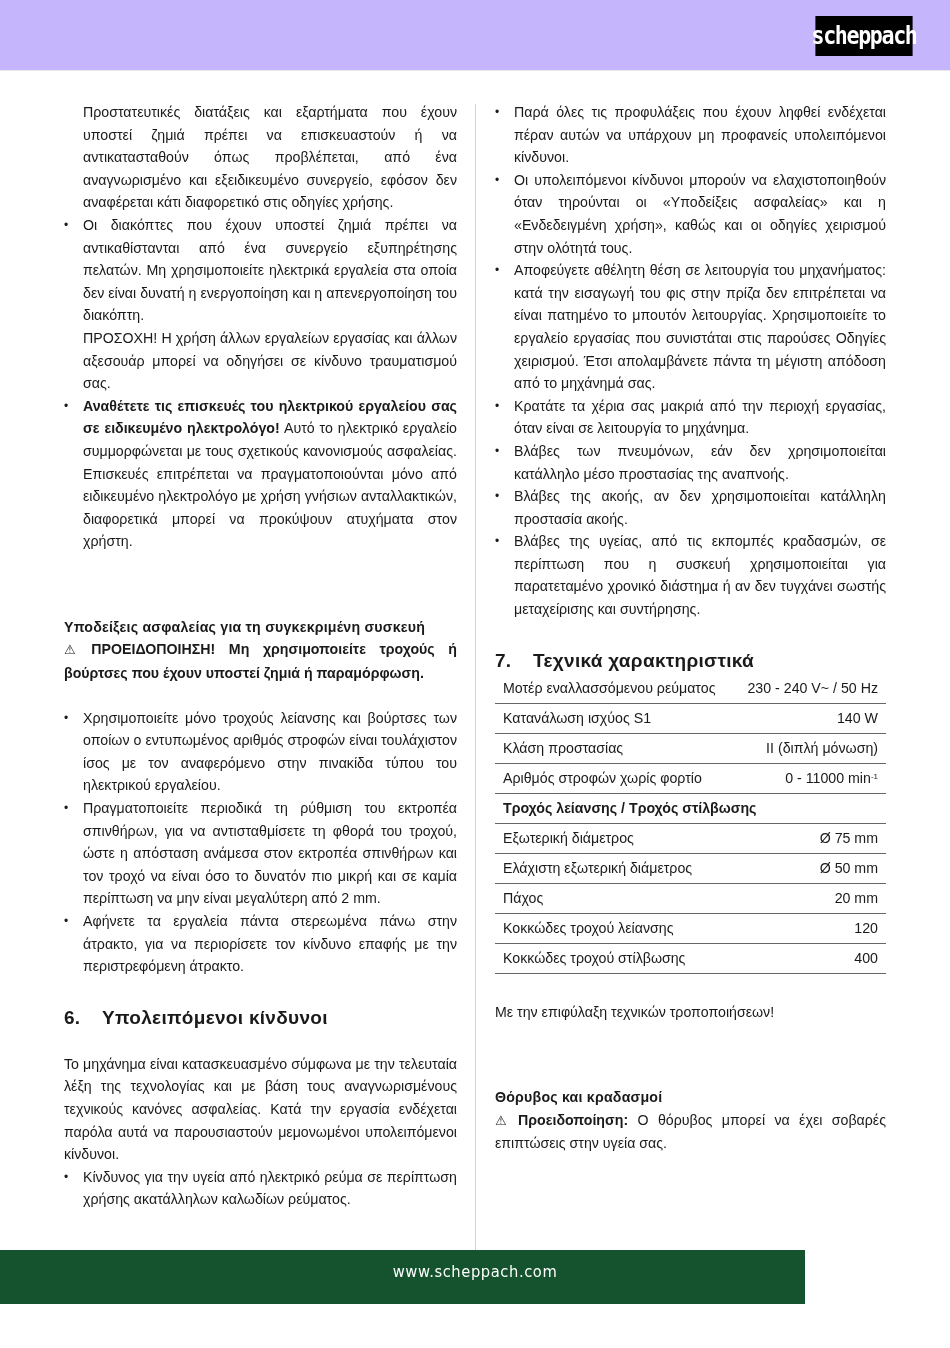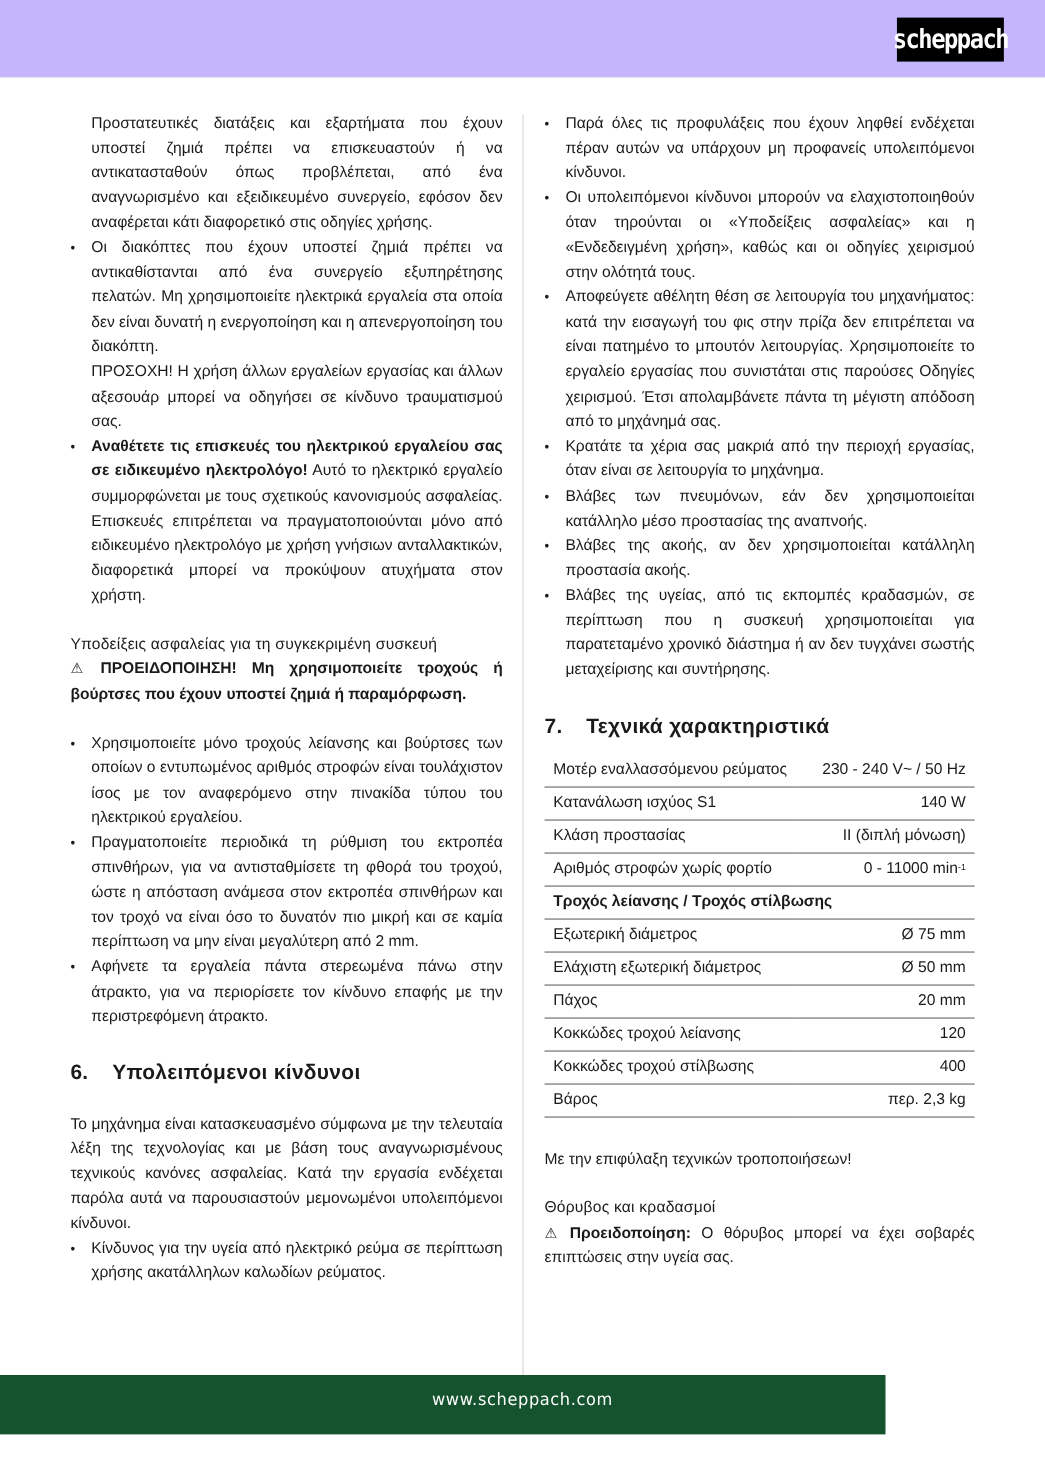--- a/index.html
+++ b/index.html
@@ -13,30 +13,30 @@
 
     .col { position: absolute; top: 101px; font-size: 14.2px; line-height: 22.6px; text-align: justify; }
     .col-left { left: 64px; width: 393px; }
     .col-right { left: 495px; width: 391px; }
 
     .indent { padding-left: 19px; }
     .bullet { position: relative; padding-left: 19px; }
     .bullet::before { content: "•"; position: absolute; left: 0; top: 0; font-size: 12px; }
     .bold { font-weight: bold; }
 
-    .subhead { font-weight: normal; letter-spacing: 0.2px; }
+    .subhead { font-weight: bold; letter-spacing: 0.2px; margin-top: 41px; }
     .spacer-m { height: 22px; }
     .spacer-l { height: 27px; }
 
     .section-title { font-size: 19px; font-weight: bold; line-height: 26px; display: flex; letter-spacing: 0.3px; }
     .section-title .num { width: 38px; }
 
     .warn-icon { display: inline-block; font-size: 13px; font-weight: normal; margin-right: 2px; }
 
-    table.specs { width: 391px; border-collapse: collapse; margin-top: 12px; font-size: 14.2px; line-height: 19px; }
+    table.specs { width: 391px; border-collapse: collapse; margin-top: 0; font-size: 14.2px; line-height: 19px; }
     table.specs td { padding: 5px 8px 5px 8px; vertical-align: top; border-bottom: 1.5px solid #666; }
     table.specs td.lbl { width: 230px; text-align: justify; }
     table.specs td.val { text-align: right; white-space: nowrap; }
     table.specs tr.group td { font-weight: bold; }
     sup { font-size: 8px; vertical-align: top; position: relative; top: -2px; }
 
     .footer { position: absolute; left: 0; top: 1250px; width: 805px; height: 54px; background: #14532d; color: #fff; }
     .footer-url { position: absolute; left: 0; width: 950px; top: 13px; text-align: center; font-size: 15.5px; letter-spacing: 0.6px; font-family: "DejaVu Sans", sans-serif; transform: scaleX(0.95); }
     .footer-page { position: absolute; left: 830px; top: 15px; font-size: 20px; font-family: "Liberation Sans", sans-serif; }
     .footer-page .sep { display: inline-block; width: 1px; height: 15px; background: #fff; margin: 0 4px; vertical-align: -2px; }
@@ -124,24 +124,20 @@
       <td class="val">20 mm</td>
     </tr>
     <tr>
       <td class="lbl">Κοκκώδες τροχού λείανσης</td>
       <td class="val">120</td>
     </tr>
     <tr>
       <td class="lbl">Κοκκώδες τροχού στίλβωσης</td>
       <td class="val">400</td>
     </tr>
-    <tr>
-      <td class="lbl">Βάρος</td>
-      <td class="val">περ. 2,3 kg</td>
-    </tr>
   </tbody>
     </table>
 
   <div class="spacer-l"></div>
   <p>Με την επιφύλαξη τεχνικών τροποποιήσεων!</p>
   <div class="spacer-m"></div>
   <p class="subhead">Θόρυβος και κραδασμοί</p>
   <p><span class="warn-icon">⚠</span> <span class="bold">Προειδοποίηση:</span><span> Ο θόρυβος μπορεί να έχει σοβαρές επιπτώσεις στην υγεία σας.</span></p>
 </div>
 

